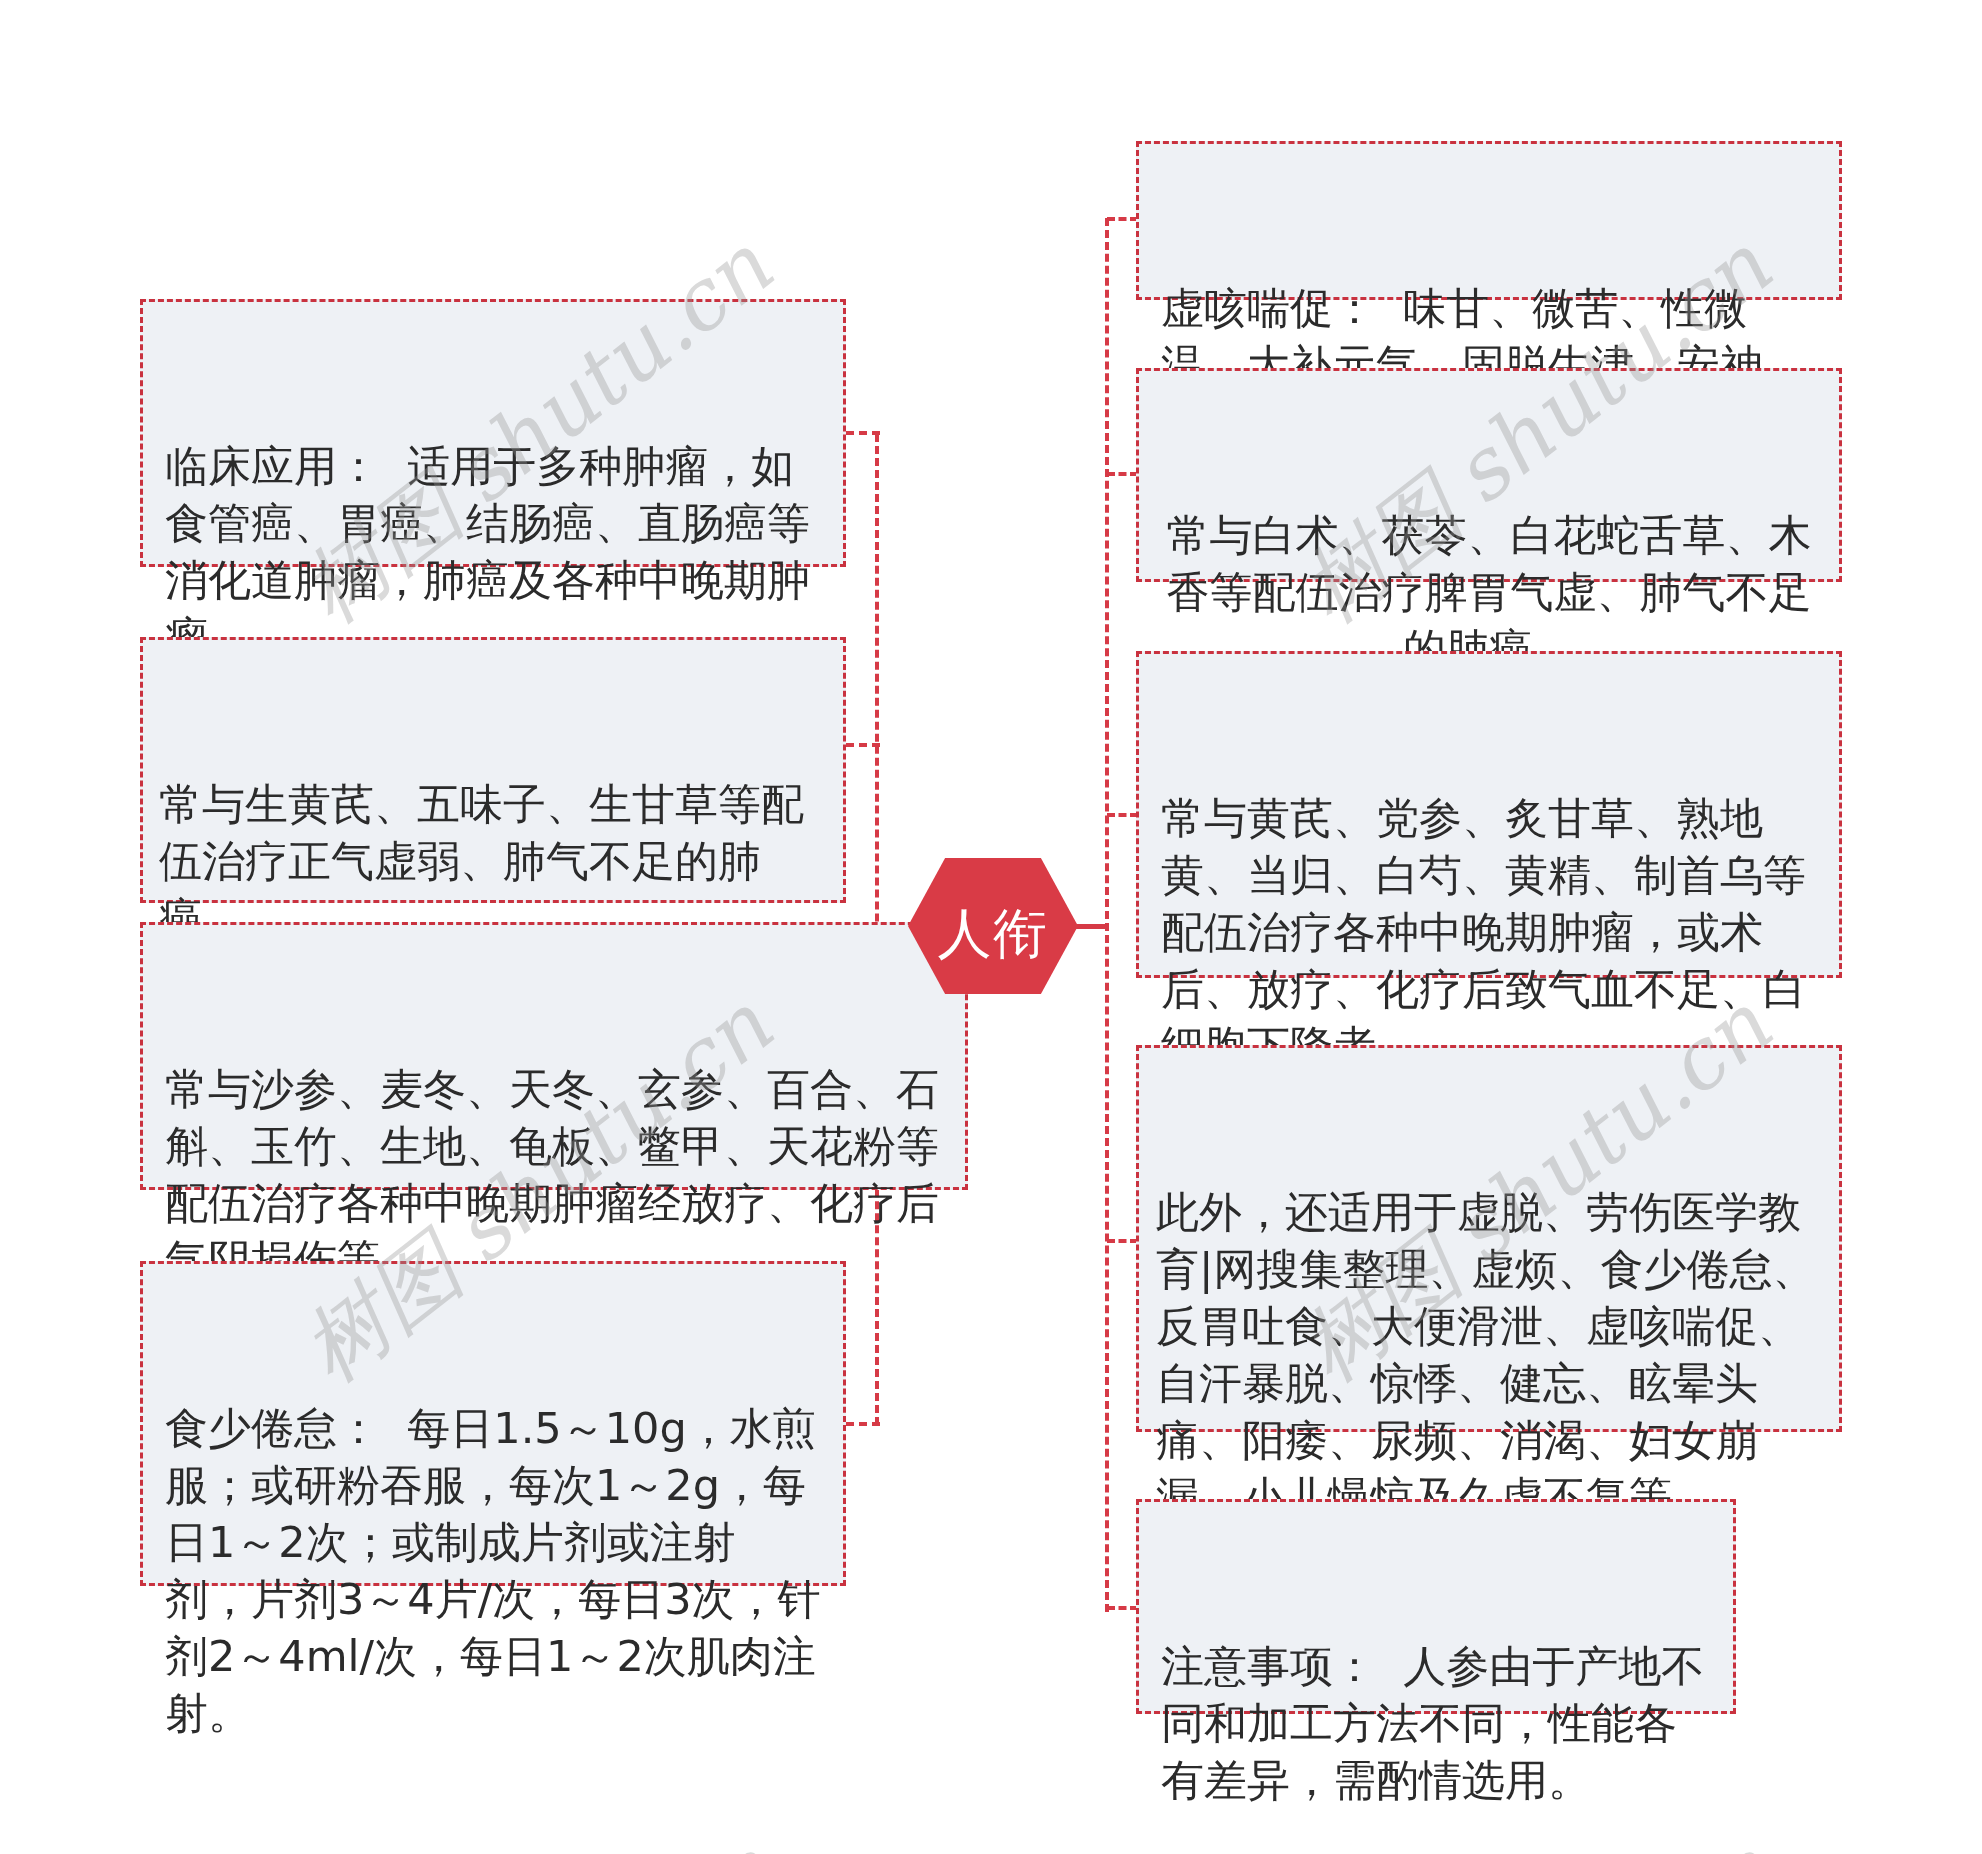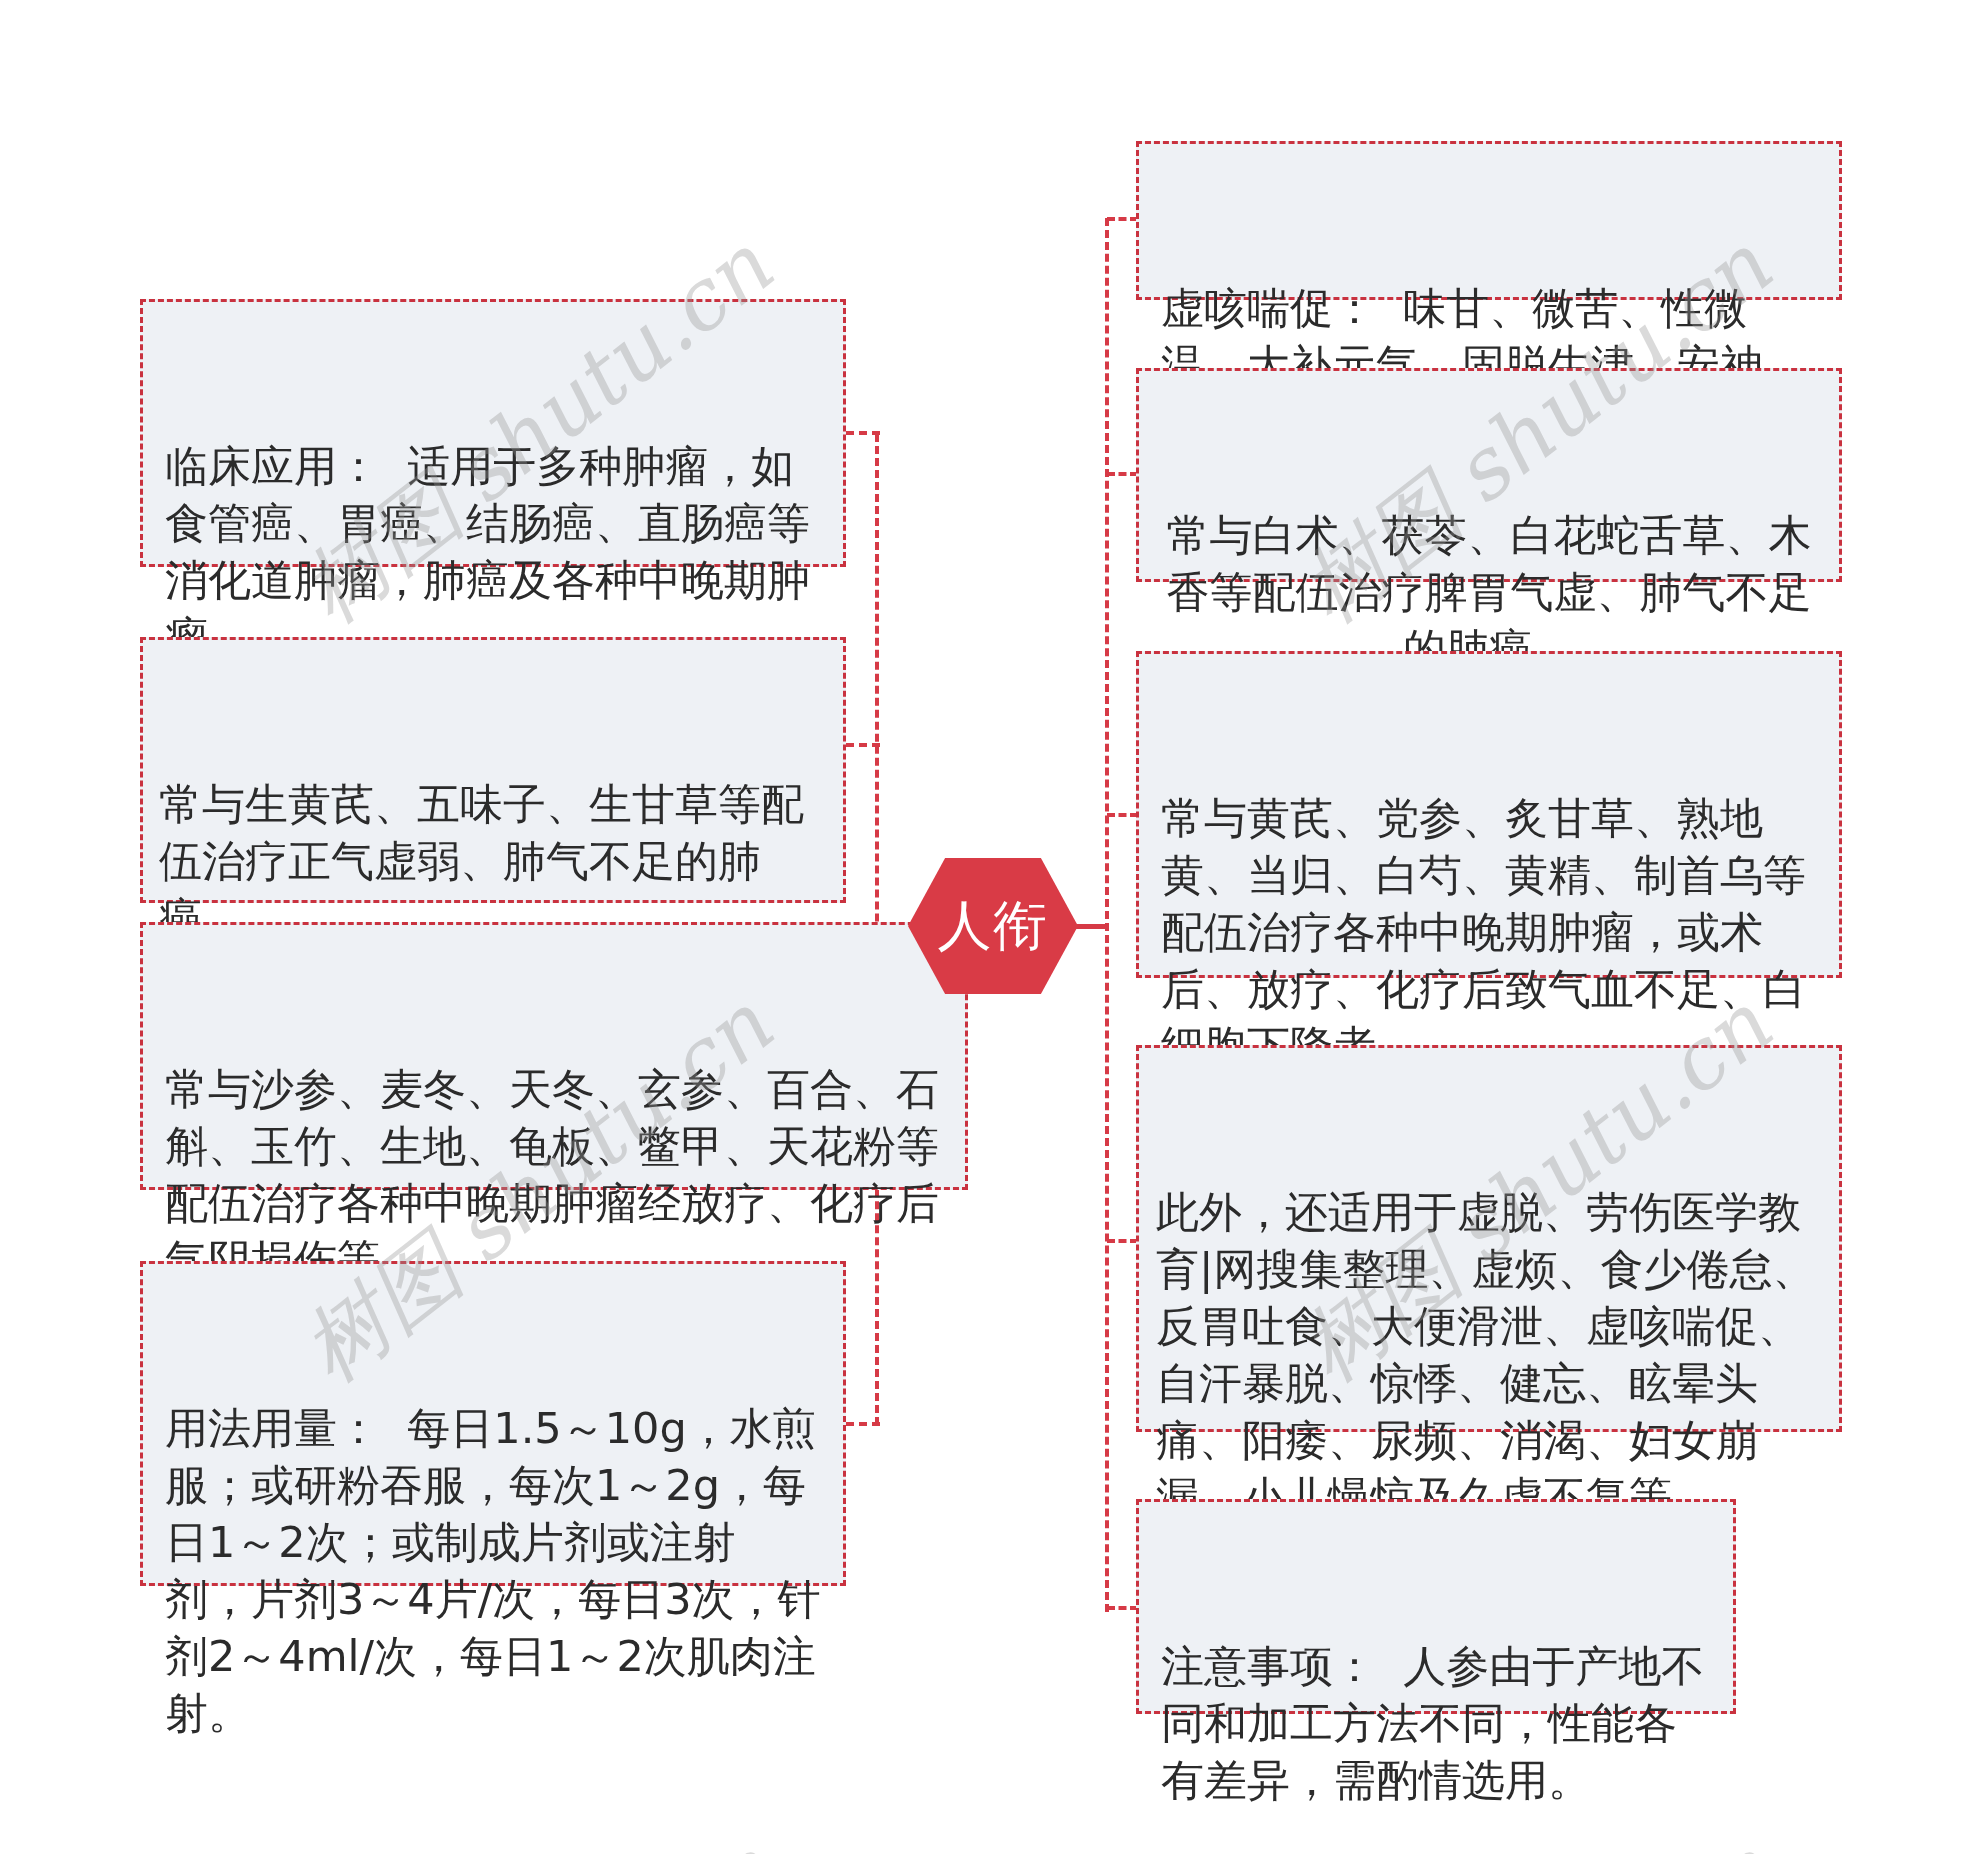--- a/index.html
+++ b/index.html
@@ -22,21 +22,21 @@
     z-index: 2;
   }
   .node .txt { display: block; }
   .root {
     position: absolute;
     left: 908px; top: 858px; width: 170px; height: 136px;
     z-index: 3;
   }
   .root svg { position: absolute; left: 0; top: 0; }
   .root .label {
-    position: absolute; left: 0; top: 0; width: 170px; height: 136px;
+    position: absolute; left: 0; top: 8px; width: 170px; height: 136px;
     display: flex; align-items: center; justify-content: center;
     color: #ffffff; font-size: 54px; letter-spacing: 1.5px;
   }
   .conn { position: absolute; z-index: 1; }
   .vline { position: absolute; border-left: 4.6px dashed #d63a46; width: 0; }
   .hline { position: absolute; border-top: 4.6px dashed #d63a46; height: 0; }
   .solid-h { position: absolute; height: 4.6px; background: #d63a46; }
   .watermark {
     position: absolute; color: rgba(150,150,150,0.35);
     font-family: "DejaVu Serif", "Liberation Serif", serif;
@@ -77,21 +77,21 @@
 <div class="node" style="left:140px; top:299px; width:706px; height:268px;">
   <span class="txt">临床应用：  适用于多种肿瘤，如食管癌、胃癌、结肠癌、直肠癌等消化道肿瘤，肺癌及各种中晚期肿瘤。</span>
 </div>
 <div class="node" style="left:140px; top:637px; width:706px; height:266px;padding-left:16px;">
   <span class="txt">常与生黄芪、五味子、生甘草等配伍治疗正气虚弱、肺气不足的肺癌。</span>
 </div>
 <div class="node" style="left:140px; top:922px; width:828px; height:268px;">
   <span class="txt">常与沙参、麦冬、天冬、玄参、百合、石斛、玉竹、生地、龟板、鳖甲、天花粉等配伍治疗各种中晚期肿瘤经放疗、化疗后气阴损伤等。</span>
 </div>
 <div class="node" style="left:140px; top:1261px; width:706px; height:325px;">
-  <span class="txt">用法用量：  每日1.5～10g，水煎服；或研粉吞服，每次1～2g，每日1～2次；或制成片剂或注射剂，片剂3～4片/次，每日3次，针剂2～4ml/次，每日1～2次肌肉注射。</span>
+  <span class="txt">食少倦怠：  每日1.5～10g，水煎服；或研粉吞服，每次1～2g，每日1～2次；或制成片剂或注射剂，片剂3～4片/次，每日3次，针剂2～4ml/次，每日1～2次肌肉注射。</span>
 </div>
 
 <div class="node" style="left:1136px; top:141px; width:706px; height:159px;">
   <span class="txt">虚咳喘促：  味甘、微苦、性微温。大补元气，固脱生津，安神。</span>
 </div>
 <div class="node" style="left:1136px; top:368px; width:706px; height:214px;text-align:center;">
   <span class="txt">常与白术、茯苓、白花蛇舌草、木香等配伍治疗脾胃气虚、肺气不足的肺癌。</span>
 </div>
 <div class="node" style="left:1136px; top:651px; width:706px; height:327px;">
   <span class="txt">常与黄芪、党参、炙甘草、熟地黄、当归、白芍、黄精、制首乌等配伍治疗各种中晚期肿瘤，或术后、放疗、化疗后致气血不足、白细胞下降者。</span>

